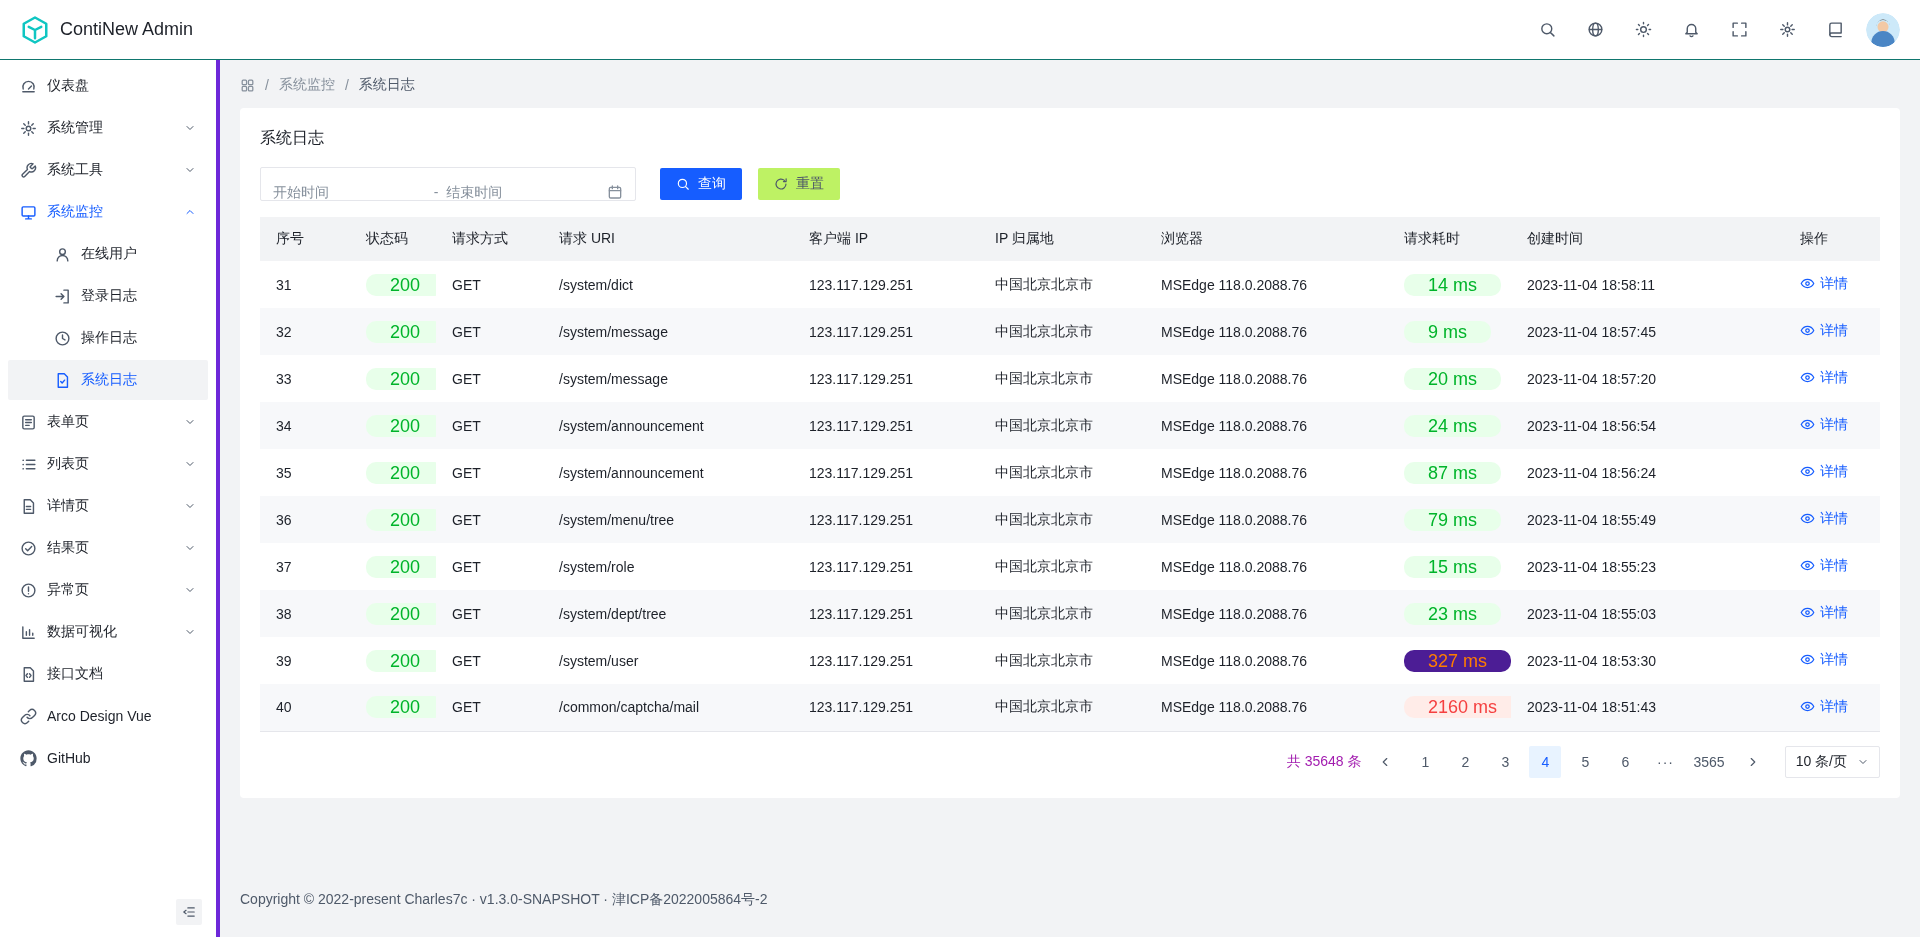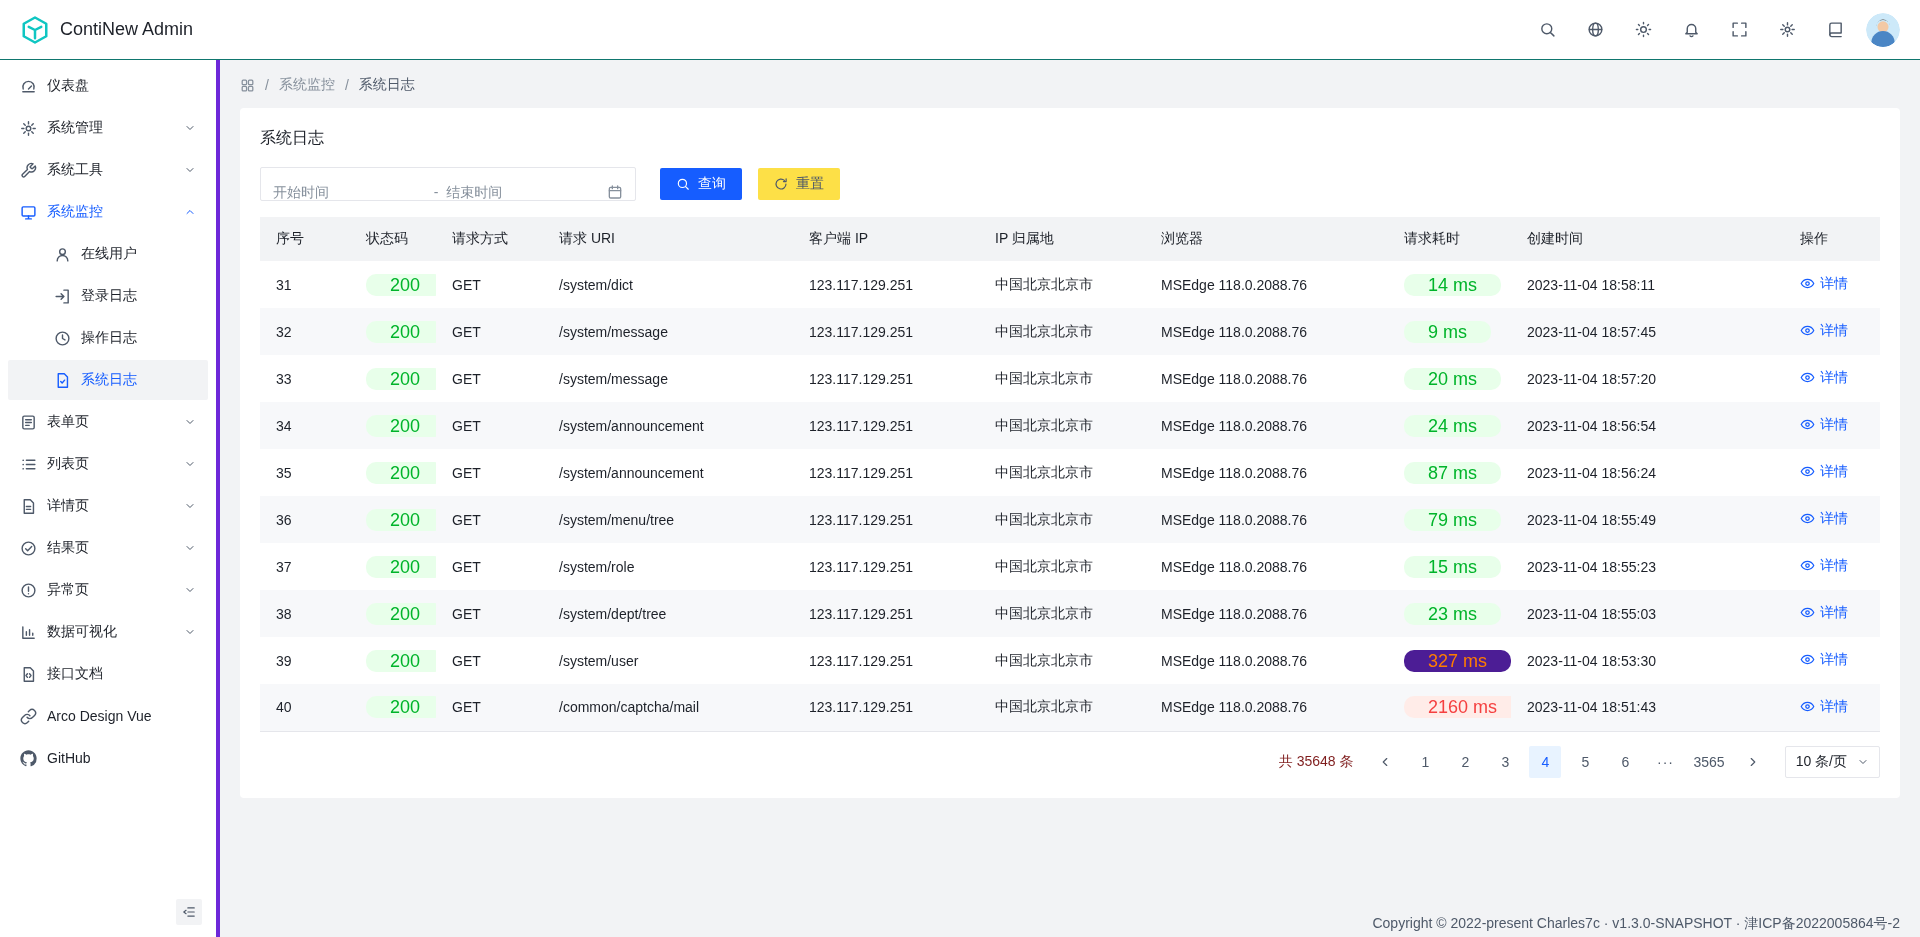--- a/index.html
+++ b/index.html
@@ -49,46 +49,46 @@
 
   
   .filter-row{margin-top:18px;display:flex;align-items:center}
   .range-picker{width:376px;height:32px;border:1px solid #e5e6eb;border-radius:2px;background:#fff;
     display:flex;padding:16px 12px;gap:8px;color:#86909c;font-size:14px;cursor:pointer}
   .range-picker .ph{flex:1}
   .range-picker .cal{color:#86909c;flex:none}
   .btn{height:32px;border:none;border-radius:2px;padding:0 16px;font-size:14px;display:inline-flex;
     align-items:center;gap:8px;cursor:pointer}
   .btn-primary{background:#165dff;color:#fff;margin-left:24px}
-  .btn-secondary{background:#fde047;color:#4e5969;margin-left:16px}
+  .btn-secondary{background:#bef264;color:#4e5969;margin-left:16px}
 
   
   table.log-table{width:100%;border-collapse:collapse;table-layout:fixed;margin-top:16px;border-bottom:1px solid #e5e6eb}
   .log-table th{height:44px;background:#f2f3f5;text-align:left;padding:0 16px;font-size:14px;font-weight:500;color:#1d2129}
   .log-table td{height:47px;padding:0 16px;font-size:14px;color:#1d2129;white-space:nowrap;overflow:hidden}
   .log-table tbody tr:nth-child(even){background:#f7f8fa}
   .tag{display:inline-block;padding:1px 24px;border-radius:10px;font-size:18px;line-height:20px}
   .tag-green{background:#e8ffea;color:#00b42a}
   .tag-orange{background:#4c1d95;color:#ff7d00}
   .tag-red{background:#ffece8;color:#f53f3f}
   .detail-link{color:#165dff;display:inline-flex;align-items:center;gap:5px;cursor:pointer;text-decoration:none}
 
   
   .pagination{margin-top:14px;display:flex;align-items:center;justify-content:flex-end;gap:8px;font-size:14px}
-  .pg-total{color:#7f1d1d;margin-right:8px}
+  .pg-total{color:#a21caf;margin-right:0}
   .pg-btn,.page-item{min-width:32px;height:32px;border:none;background:transparent;border-radius:2px;
     display:flex;align-items:center;justify-content:center;color:#4e5969;font-size:14px;cursor:pointer;padding:0 4px}
   .page-item.active{background:#e8f3ff;color:#165dff;font-weight:500}
   .page-item.ellipsis{letter-spacing:1px}
   .page-size-select{height:32px;border:1px solid #e5e6eb;border-radius:2px;background:#fff;margin-left:8px;
     display:flex;align-items:center;gap:10px;padding:0 10px;color:#1d2129;cursor:pointer}
   .page-size-select .sel-chevron{color:#4e5969}
 
   
-  .footer{margin-top:auto;text-align:right;padding:24px 0 4px;color:#4e5969;font-size:14px}
+  .footer{margin-top:auto;text-align:left;padding:24px 0 28px;color:#4e5969;font-size:14px}
 </style>
 </head>
 <body>
 
 <svg width="0" height="0" style="position:absolute" aria-hidden="true">
   <defs>
     <symbol id="search-icon" viewBox="0 0 24 24">
         <circle cx="11" cy="11" r="7"></circle>
         <path d="M16.5 16.5L21 21"></path>
       </symbol>

